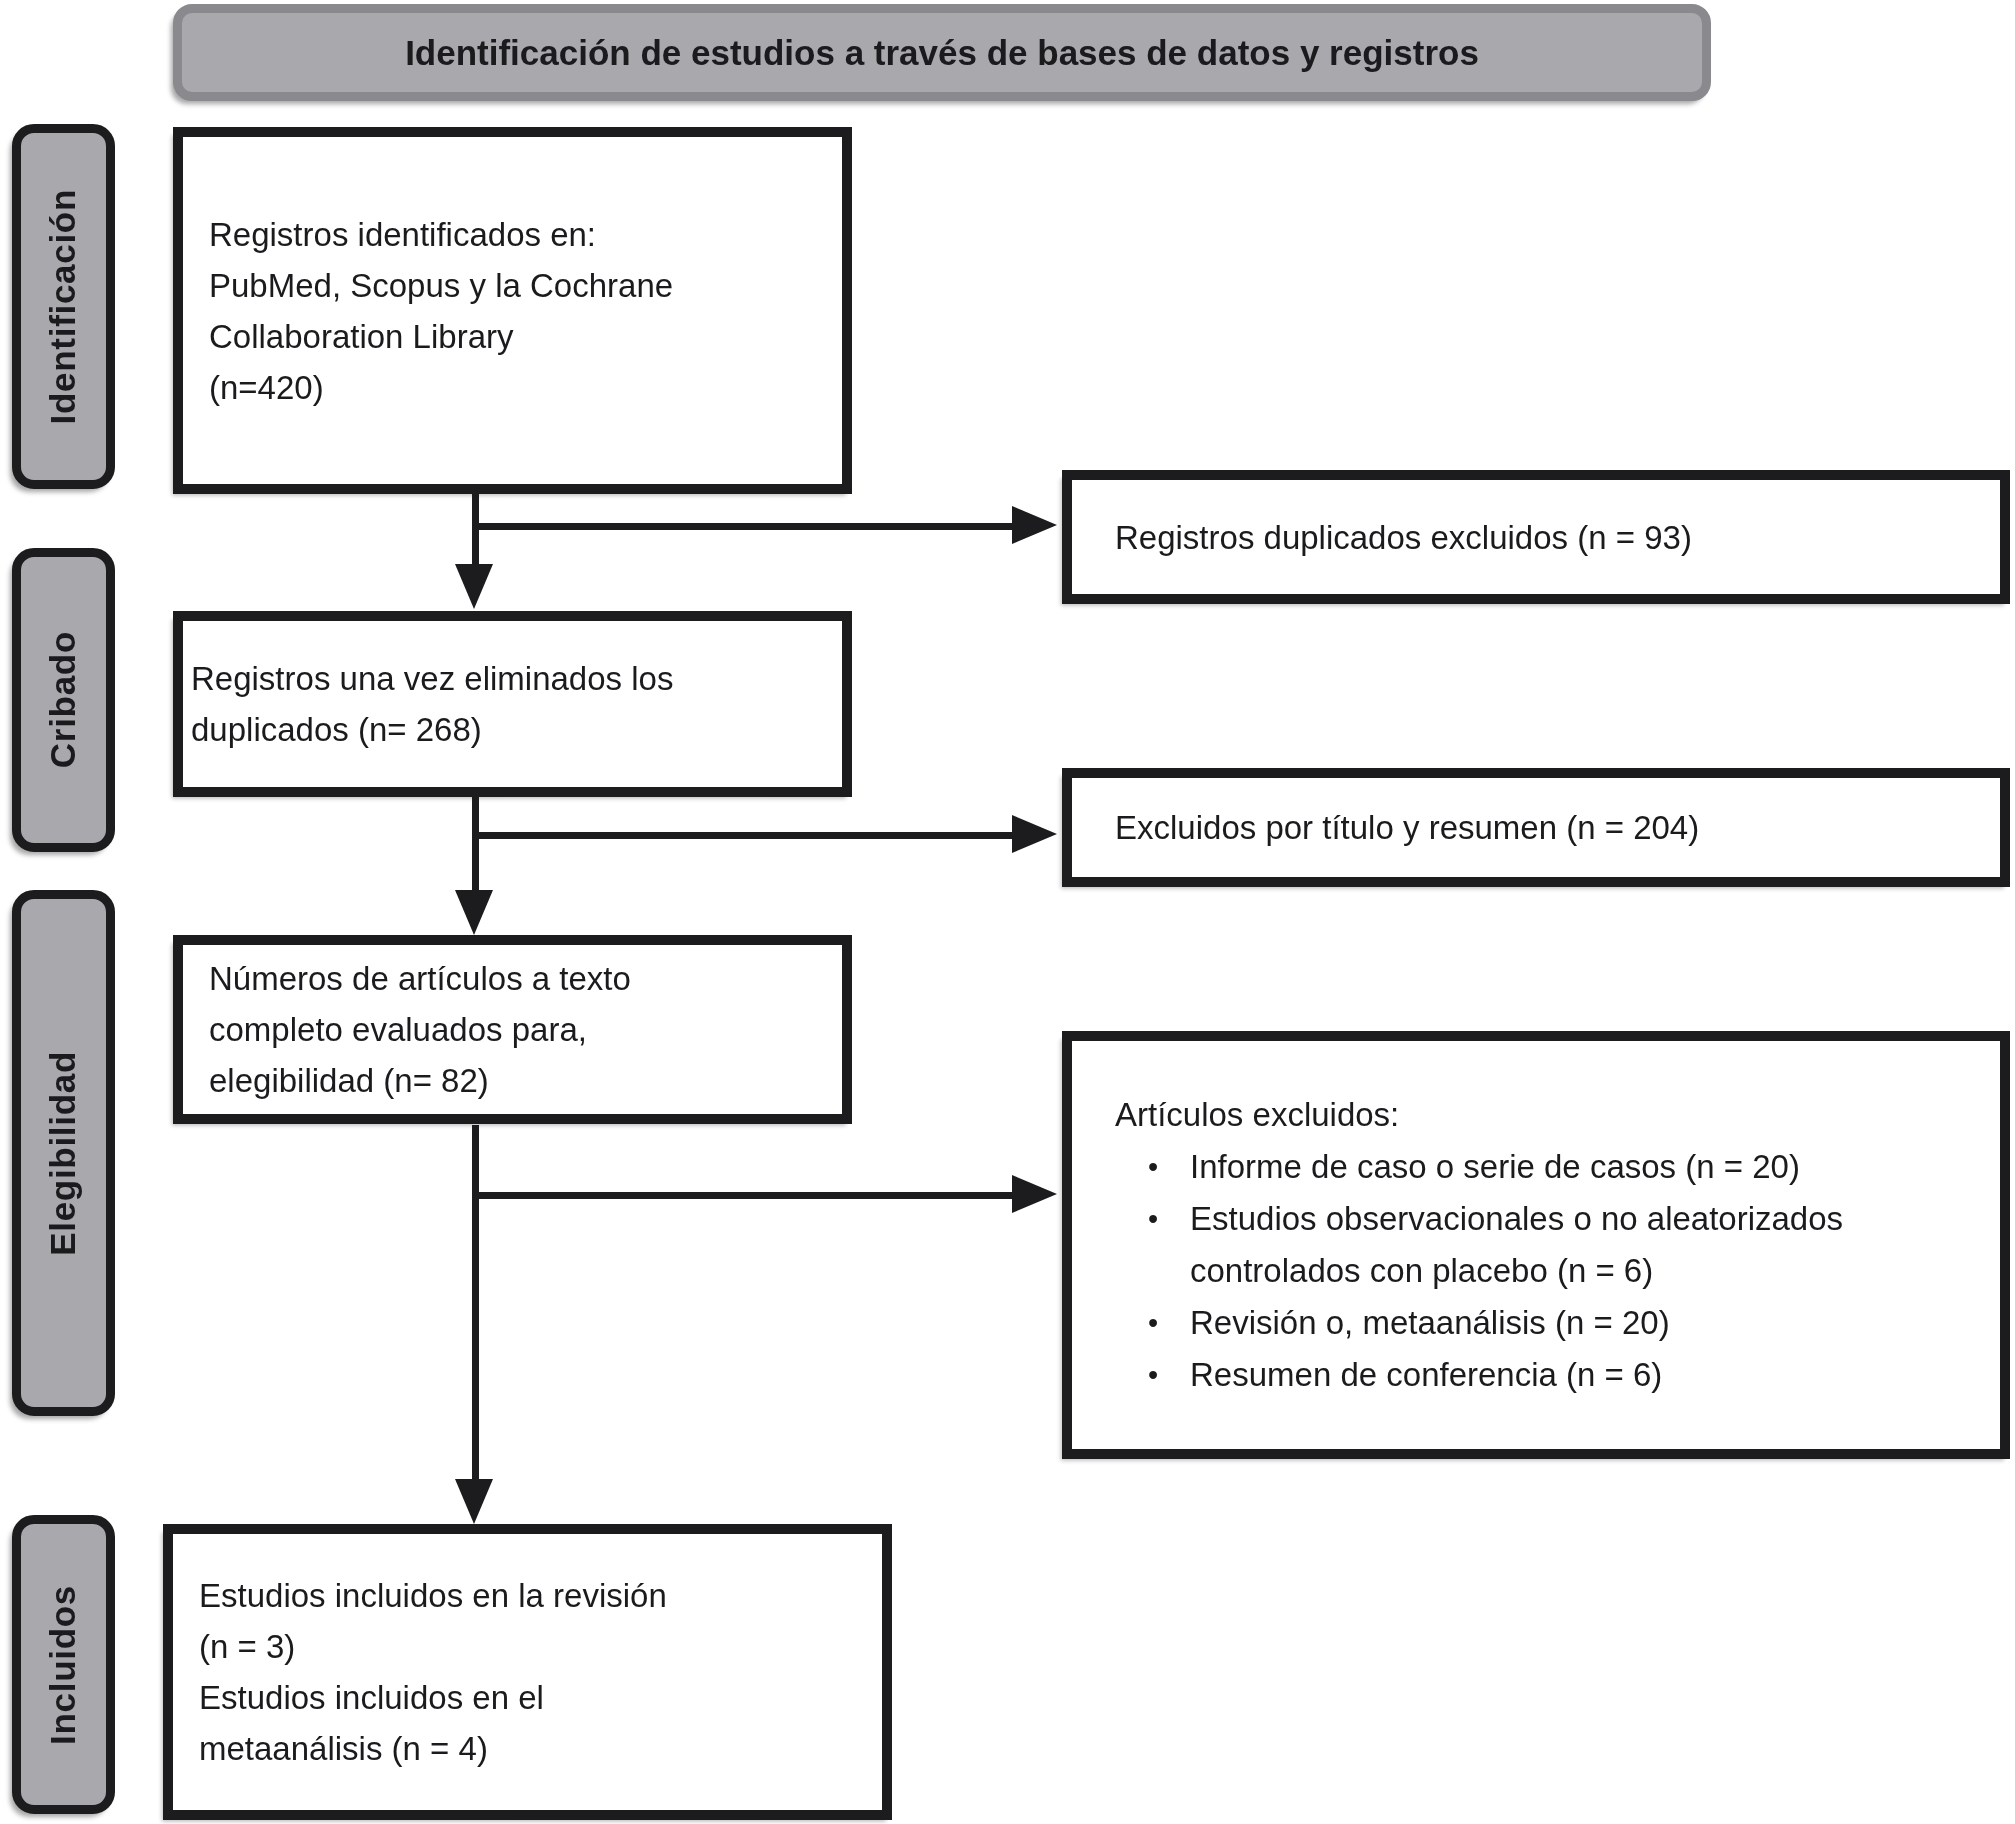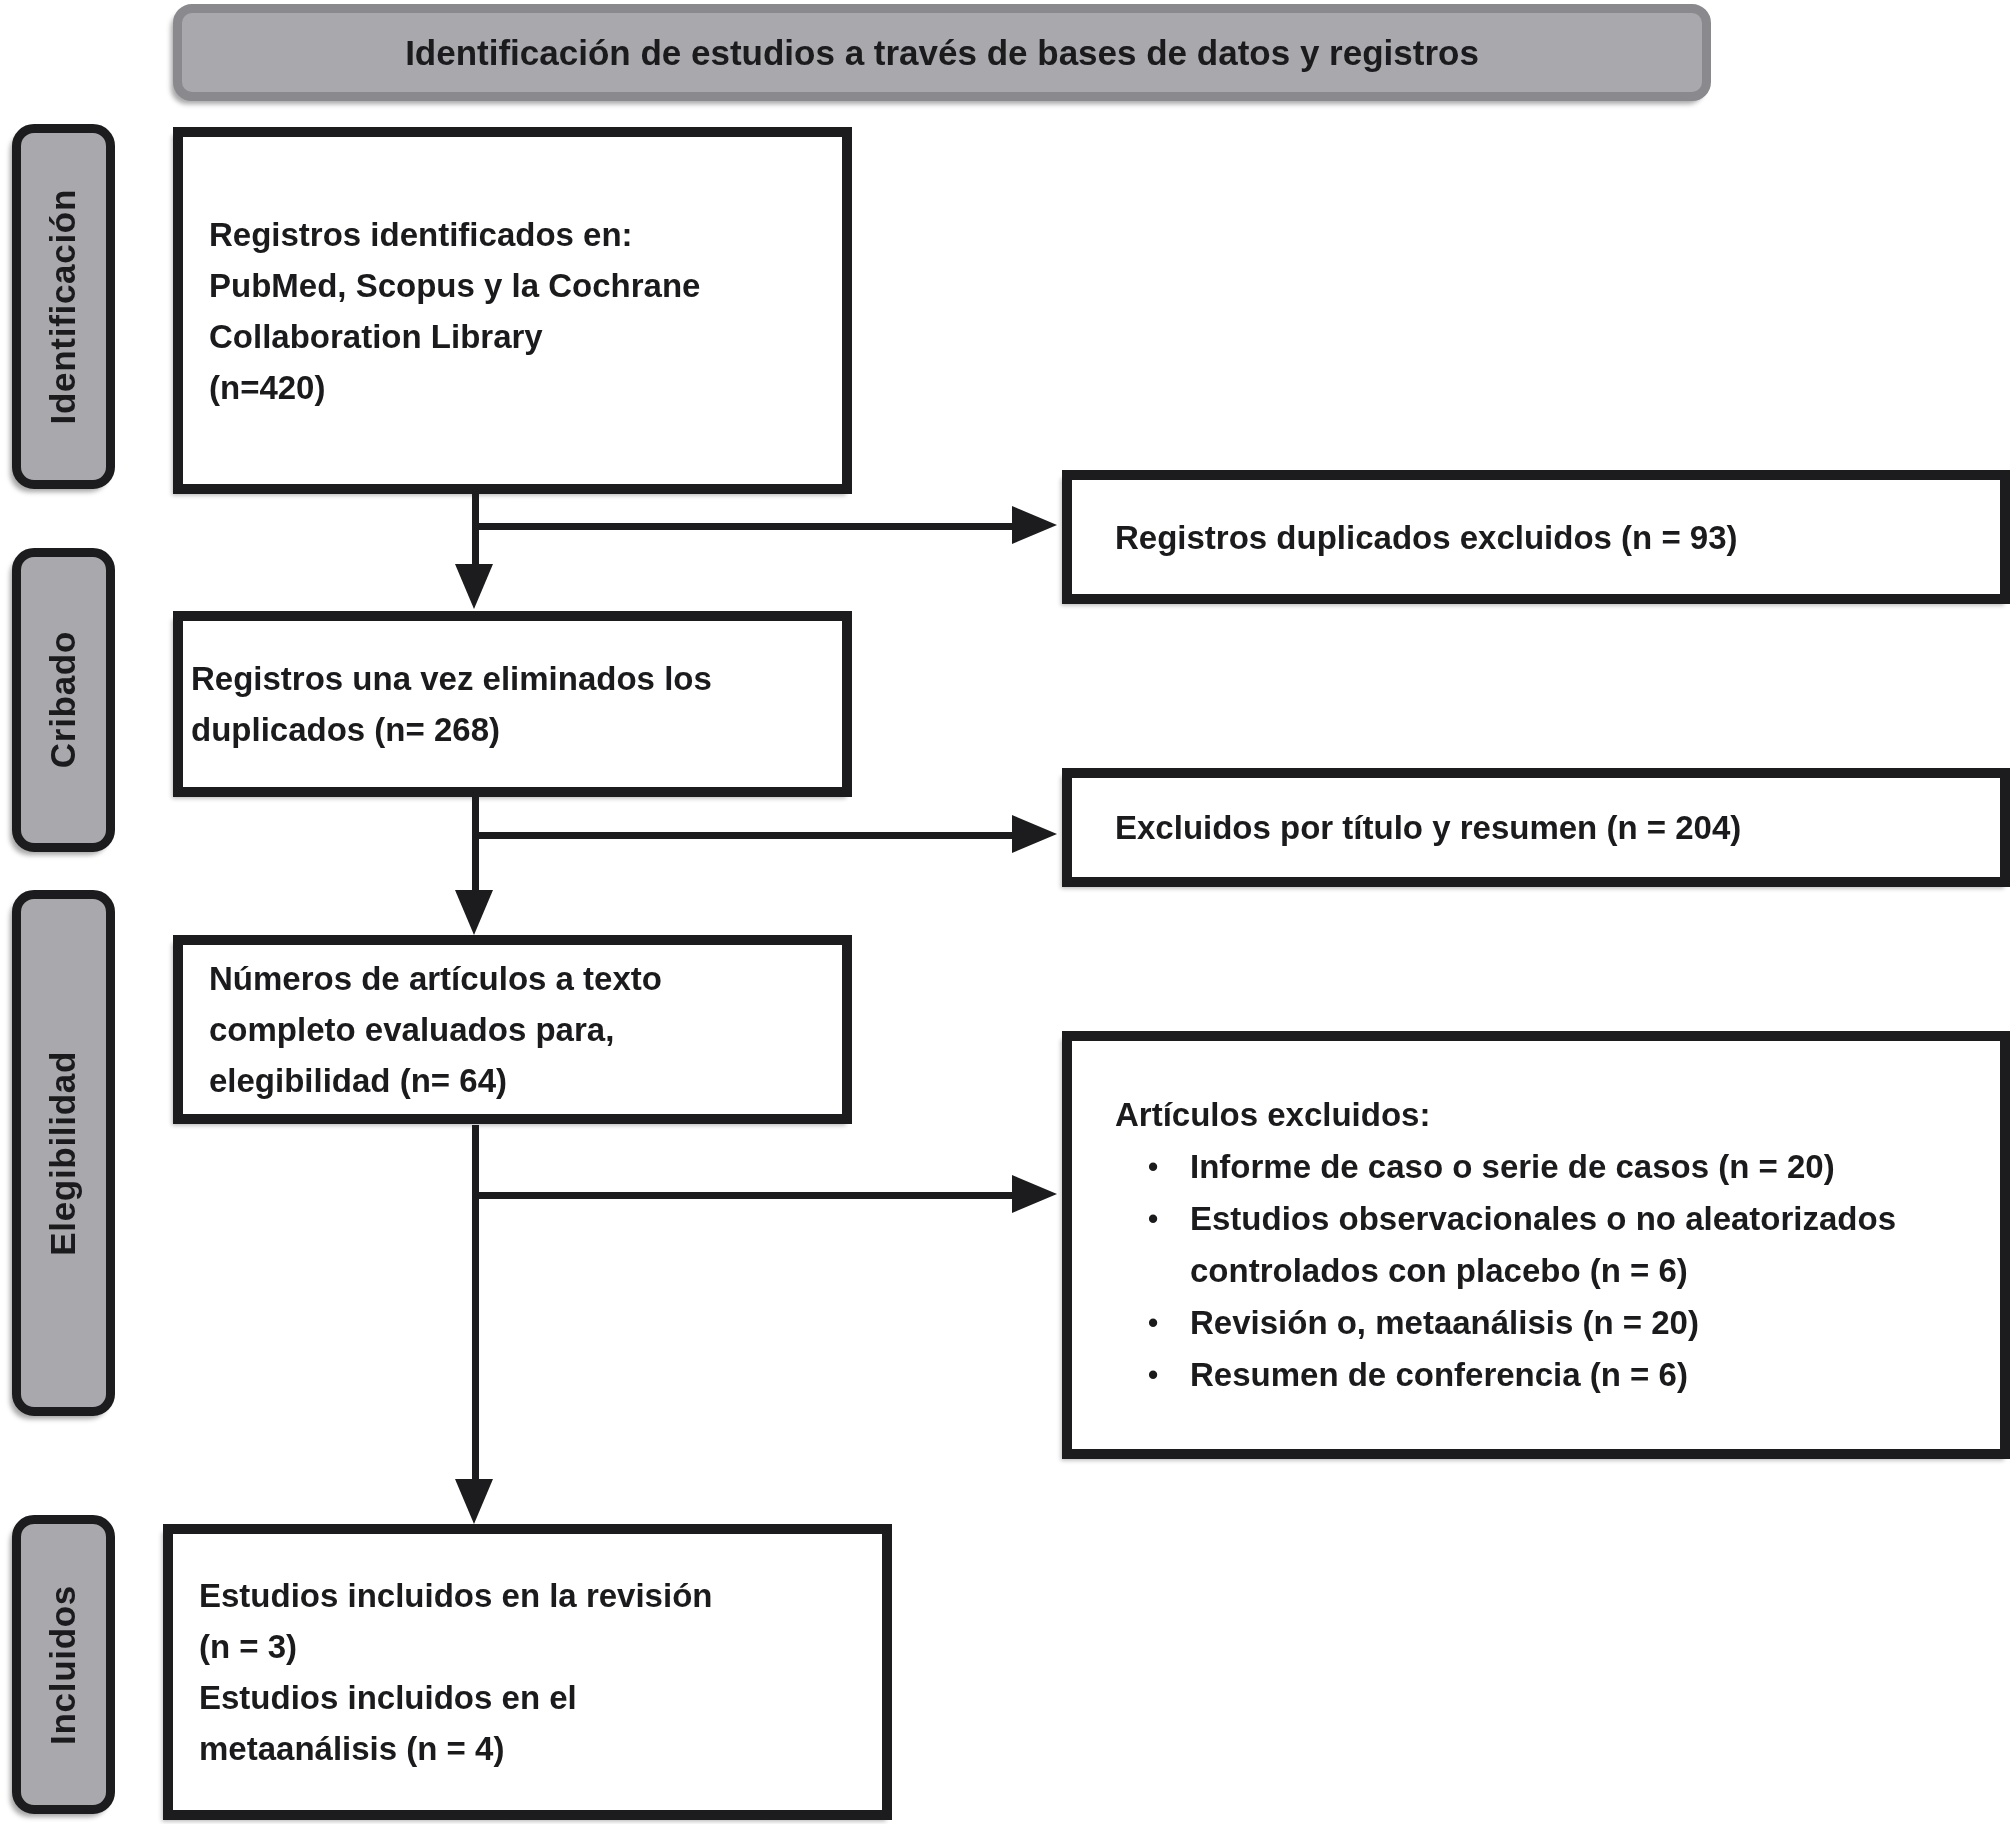--- a/index.html
+++ b/index.html
@@ -1,15 +1,15 @@
 <!DOCTYPE html>
 <html style="font-size:11.6px"><head>
 <meta charset="utf-8">
 <style>
-  * { margin: 0; padding: 0; box-sizing: border-box; font-weight: bold; }
+  * { margin: 0; padding: 0; box-sizing: border-box; }
   html, body { background: #ffffff; }
   body { font-family: "Liberation Sans", sans-serif; color: #1b1b1d; }
 
   .canvas {
     position: relative;
     width: 2015px;
     height: 1824px;
     background: #ffffff;
     overflow: hidden;
   }
@@ -137,21 +137,21 @@
 Collaboration Library
 (n=420)</div>
   </div>
   <div class="white-box box-b">
     <div class="content">Registros una vez eliminados los
 duplicados (n= 268)</div>
   </div>
   <div class="white-box box-c">
     <div class="content">Números de artículos a texto
 completo evaluados para,
-elegibilidad (n= 64)</div>
+elegibilidad (n= 82)</div>
   </div>
   <div class="white-box box-d">
     <div class="content">Estudios incluidos en la revisión
 (n = 3)
 Estudios incluidos en el
 metaanálisis (n = 4)</div>
   </div>
 
   <div class="white-box box-r1">
     <div class="content">Registros duplicados excluidos (n = 93)</div>

